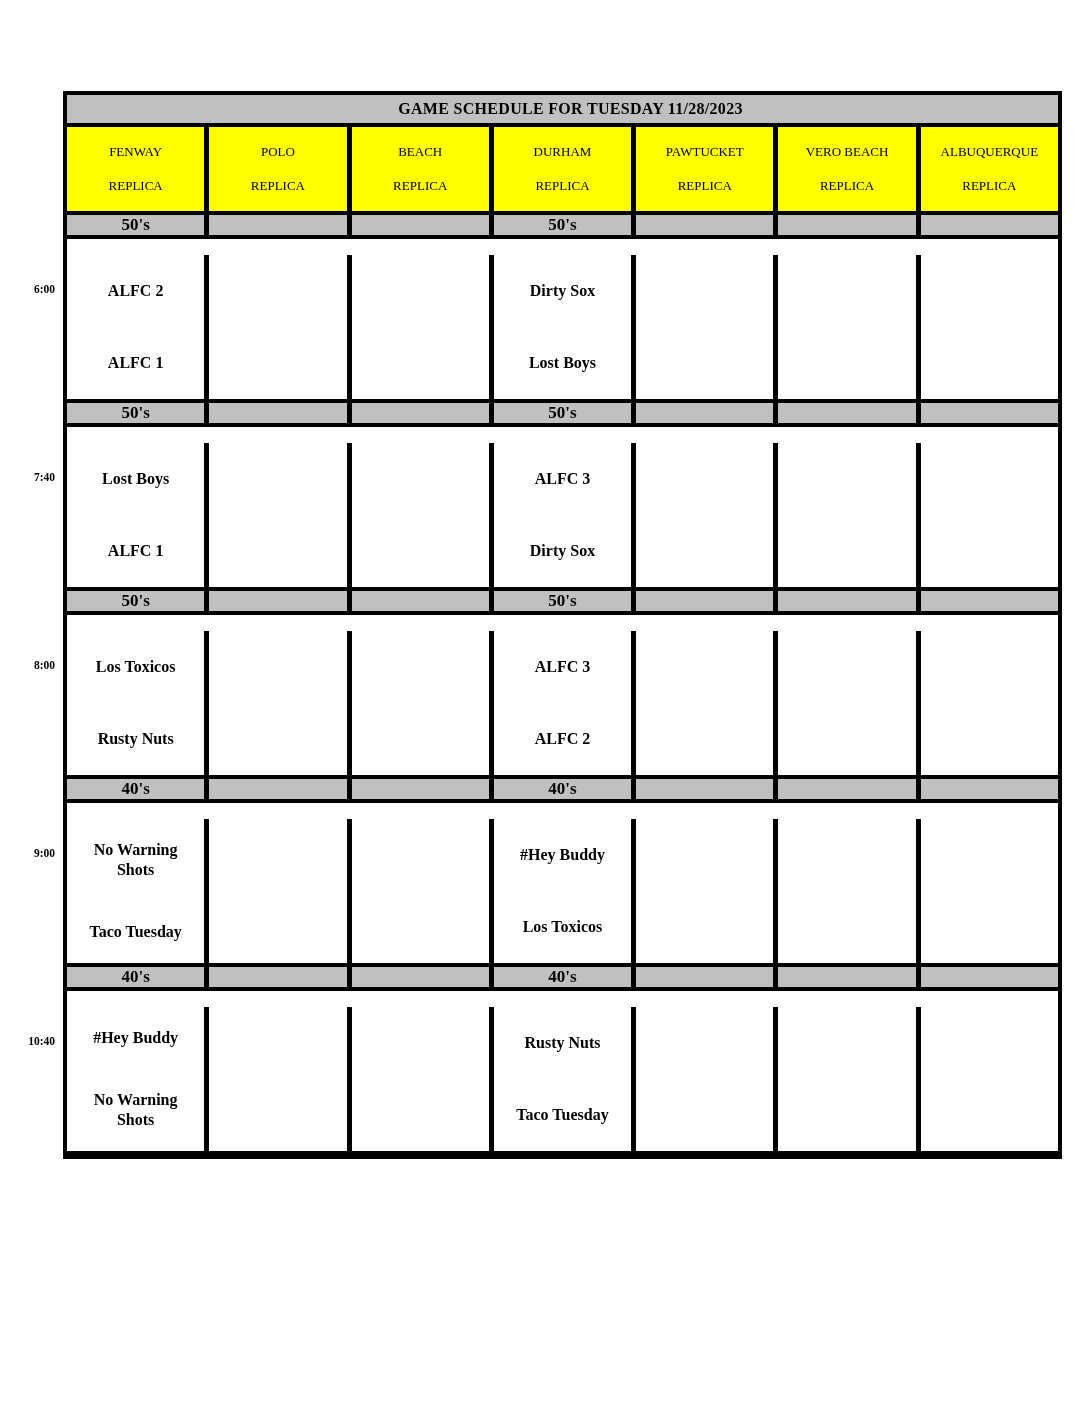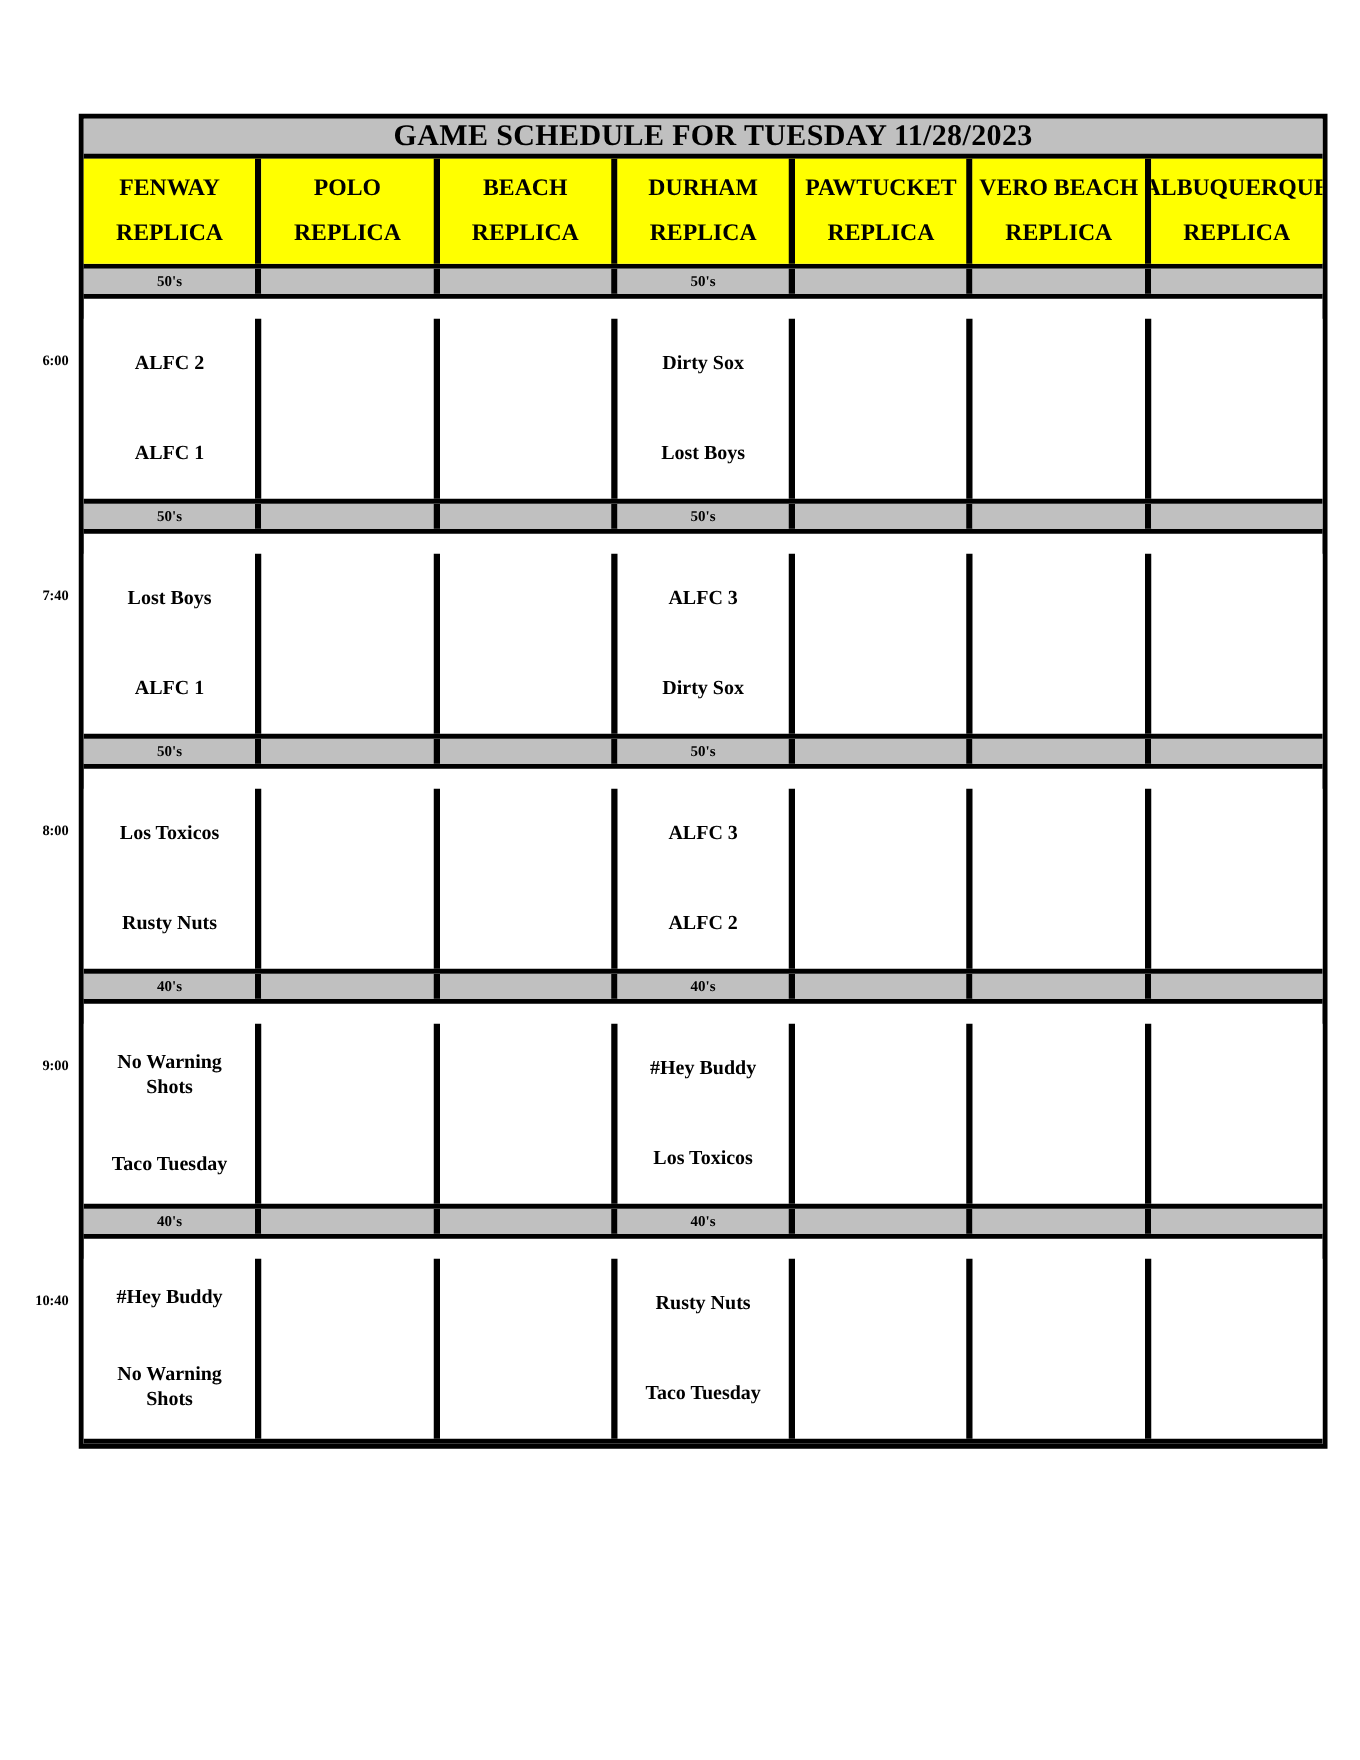--- a/index.html
+++ b/index.html
@@ -13,39 +13,39 @@
   .page{position:relative;width:1088px;height:1408px;background:var(--page,#ffffff);}
   .schedule{
     position:absolute;left:63px;top:91px;width:991px;
     border:4px solid var(--line,#000);
     background:#fff;
   }
   .title-row{
     height:28px;line-height:28px;
     background:var(--band,#c0c0c0);
     border-bottom:4px solid var(--line,#000);
-    text-align:center;font-weight:bold;font-size:24px;
+    text-align:center;font-weight:bold;font-size:16px;
     letter-spacing:0.3px;
     padding-left:16px;
   }
   .header-row{display:flex;border-bottom:4px solid var(--line,#000);}
   .venue-cell{
     flex:1;height:84px;
     background:var(--venue,#ffff00);
     border-right:5px solid var(--line,#000);
     display:flex;flex-direction:column;justify-content:space-evenly;align-items:center;
     overflow:hidden;
   }
   .venue-cell:last-child{border-right:none;}
-  .venue-name,.venue-type{font-weight:bold;font-size:19px;white-space:nowrap;}
+  .venue-name,.venue-type{font-weight:normal;font-size:13px;white-space:nowrap;}
   .band-row{display:flex;height:20px;border-bottom:4px solid var(--line,#000);}
   .band-cell{
     flex:1;background:var(--band,#c0c0c0);
     border-right:5px solid var(--line,#000);
-    font-weight:bold;font-size:12px;text-align:center;line-height:20px;
+    font-weight:bold;font-size:17px;text-align:center;line-height:20px;
   }
   .band-cell:last-child{border-right:none;}
   .game-row{display:flex;height:144px;border-bottom:4px solid var(--line,#000);position:relative;background:#fff;margin-top:16px;}
   .game-cell{
     flex:1;border-right:5px solid var(--line,#000);
     display:flex;flex-direction:column;justify-content:space-around;align-items:center;
     padding:0 8px;box-sizing:border-box;overflow:hidden;
   }
   .game-cell:last-child{border-right:none;}
   .team{font-weight:bold;font-size:16px;text-align:center;line-height:1.25;}

